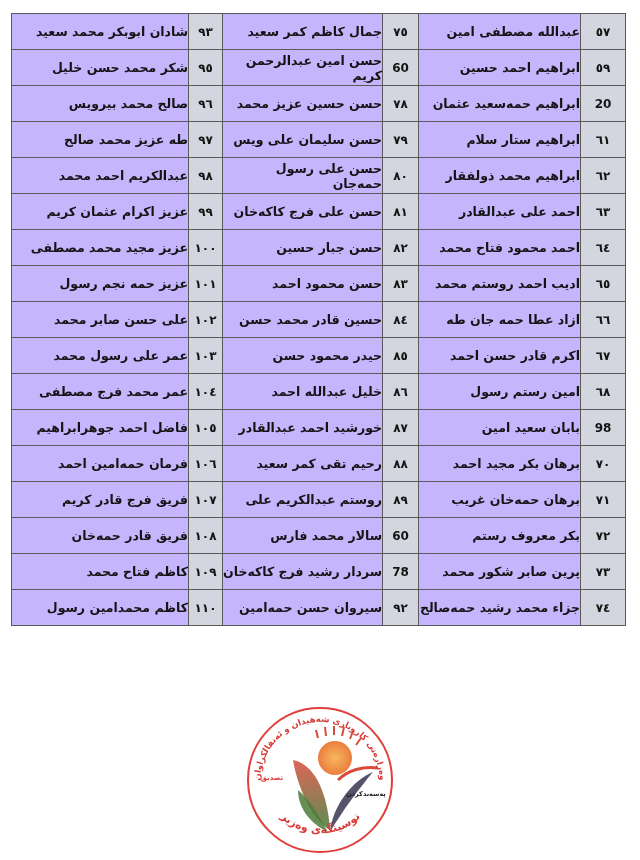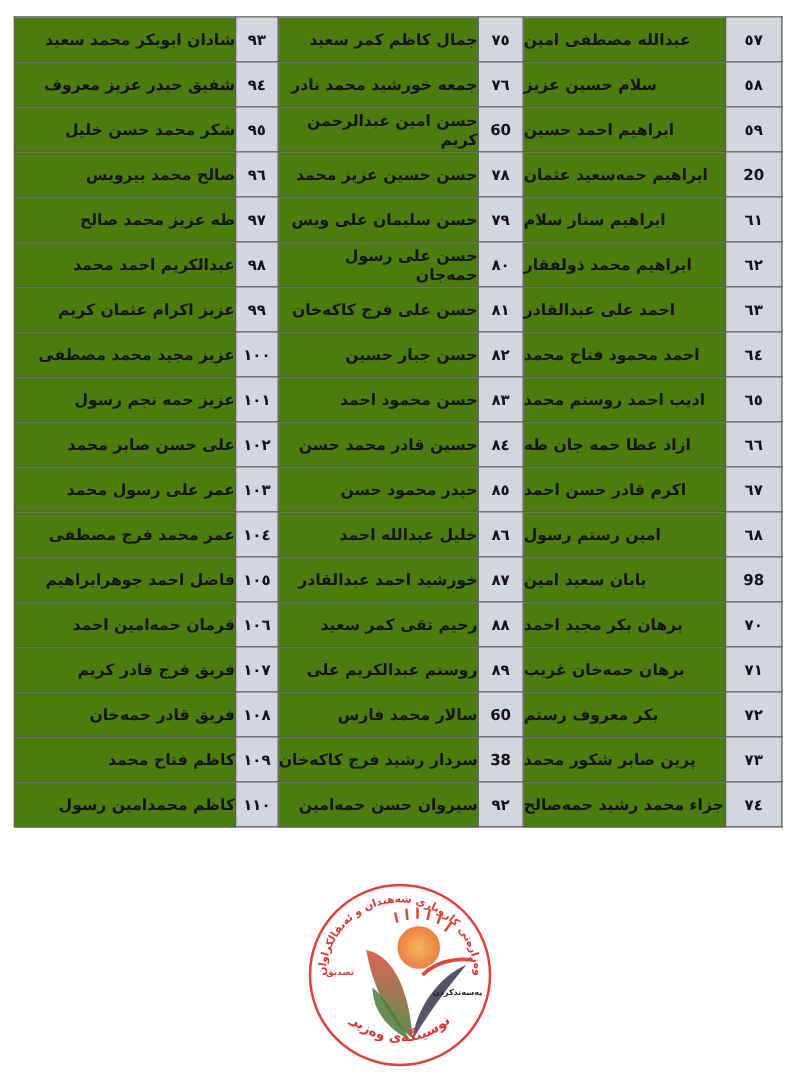--- a/index.html
+++ b/index.html
@@ -9,23 +9,23 @@
   }
   .sheet { position: absolute; left: 11px; top: 13px; width: 614px; }
   table.roster {
     border-collapse: collapse; width: 614px; table-layout: fixed; direction: ltr;
   }
   table.roster td {
     border: 1.3px solid #5a5a5a; height: 35px; padding: 0; vertical-align: middle;
     font-weight: bold; color: #141414;
   }
   td.name {
-    direction: rtl; text-align: right; padding-right: 10px; font-size: 12.5px; background: #4d7c0f;
-  }
-  td.name.center { text-align: left; padding-right: 0; }
+    direction: rtl; text-align: right; padding-right: 10px; font-size: 12.5px; background: #c4b5fd;
+  }
+  td.name.center { text-align: right; padding-right: 0; }
   td.num {
     background: #d3d6de; direction: rtl; text-align: center; font-size: 12px;
   }
   .stamp { position: absolute; left: 238px; top: 700px; width: 165px; height: 160px; }
 </style>
 </head>
 <body>
 
 <div class="sheet">
   <table class="roster">
@@ -40,28 +40,20 @@
     <tbody id="rows">
         <tr>
           <td class="name">شادان ابوبكر  محمد سعيد</td>
           <td class="num">٩٣</td>
           <td class="name">جمال كاظم كمر سعيد</td>
           <td class="num">٧٥</td>
           <td class="name center">عبدالله مصطفى امين</td>
           <td class="num">٥٧</td>
         </tr>
         <tr>
-          <td class="name">شفيق حيدر عزيز معروف</td>
-          <td class="num">٩٤</td>
-          <td class="name">جمعه خورشيد  محمد نادر</td>
-          <td class="num">٧٦</td>
-          <td class="name center">سلام حسين عزيز</td>
-          <td class="num">٥٨</td>
-        </tr>
-        <tr>
           <td class="name">شكر محمد حسن خليل</td>
           <td class="num">٩٥</td>
           <td class="name">حسن امين عبدالرحمن كريم</td>
           <td class="num">60</td>
           <td class="name center">ابراهيم احمد حسين</td>
           <td class="num">٥٩</td>
         </tr>
         <tr>
           <td class="name">صالح محمد بيرويس</td>
           <td class="num">٩٦</td>
@@ -163,21 +155,21 @@
           <td class="num">١٠٨</td>
           <td class="name">سالار محمد فارس</td>
           <td class="num">60</td>
           <td class="name center">بكر معروف رستم</td>
           <td class="num">٧٢</td>
         </tr>
         <tr>
           <td class="name">كاظم فتاح محمد</td>
           <td class="num">١٠٩</td>
           <td class="name">سردار رشيد فرج كاكەخان</td>
-          <td class="num">38</td>
+          <td class="num">78</td>
           <td class="name center">پرين صابر شكور محمد</td>
           <td class="num">٧٣</td>
         </tr>
         <tr>
           <td class="name">كاظم  محمدامين رسول</td>
           <td class="num">١١٠</td>
           <td class="name">سيروان حسن حمەامين</td>
           <td class="num">٩٢</td>
           <td class="name center">جزاء محمد رشيد حمەصالح</td>
           <td class="num">٧٤</td>

